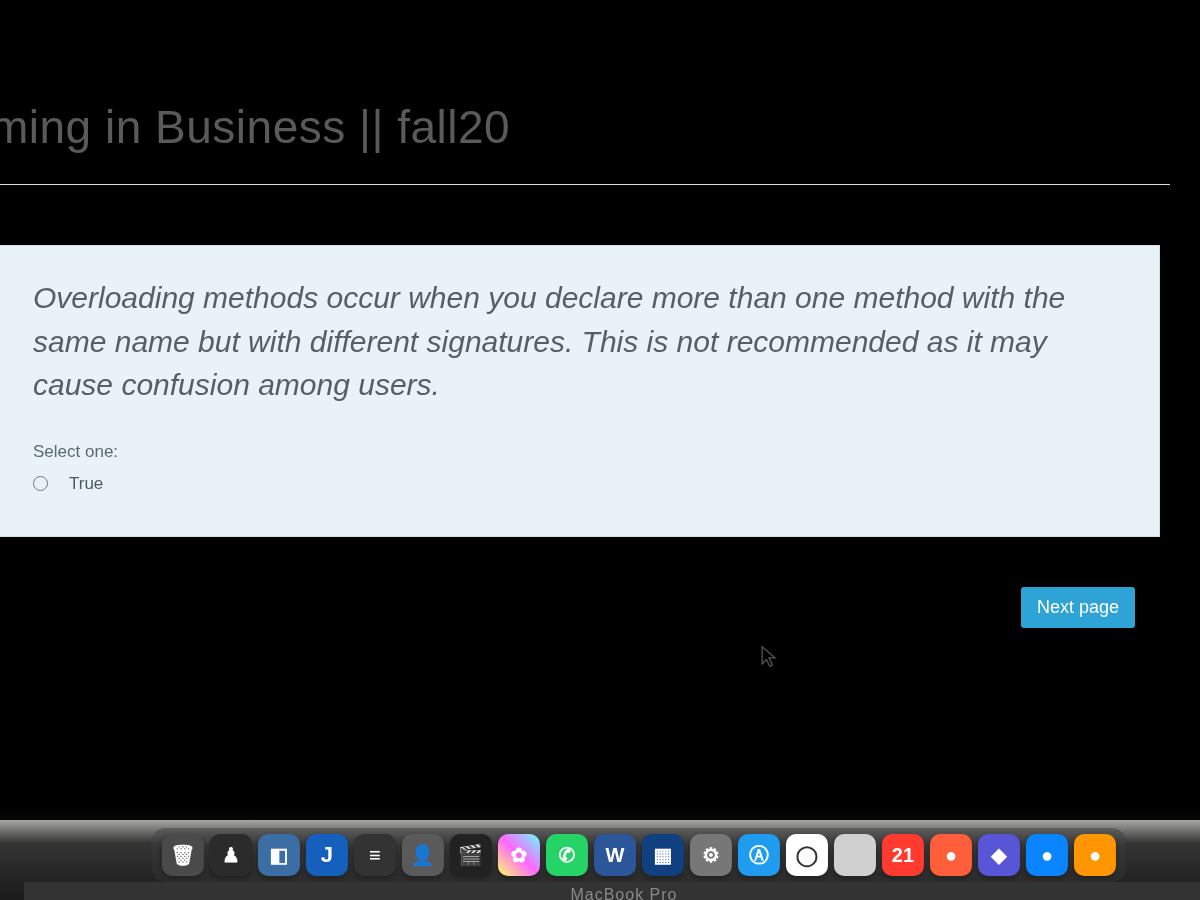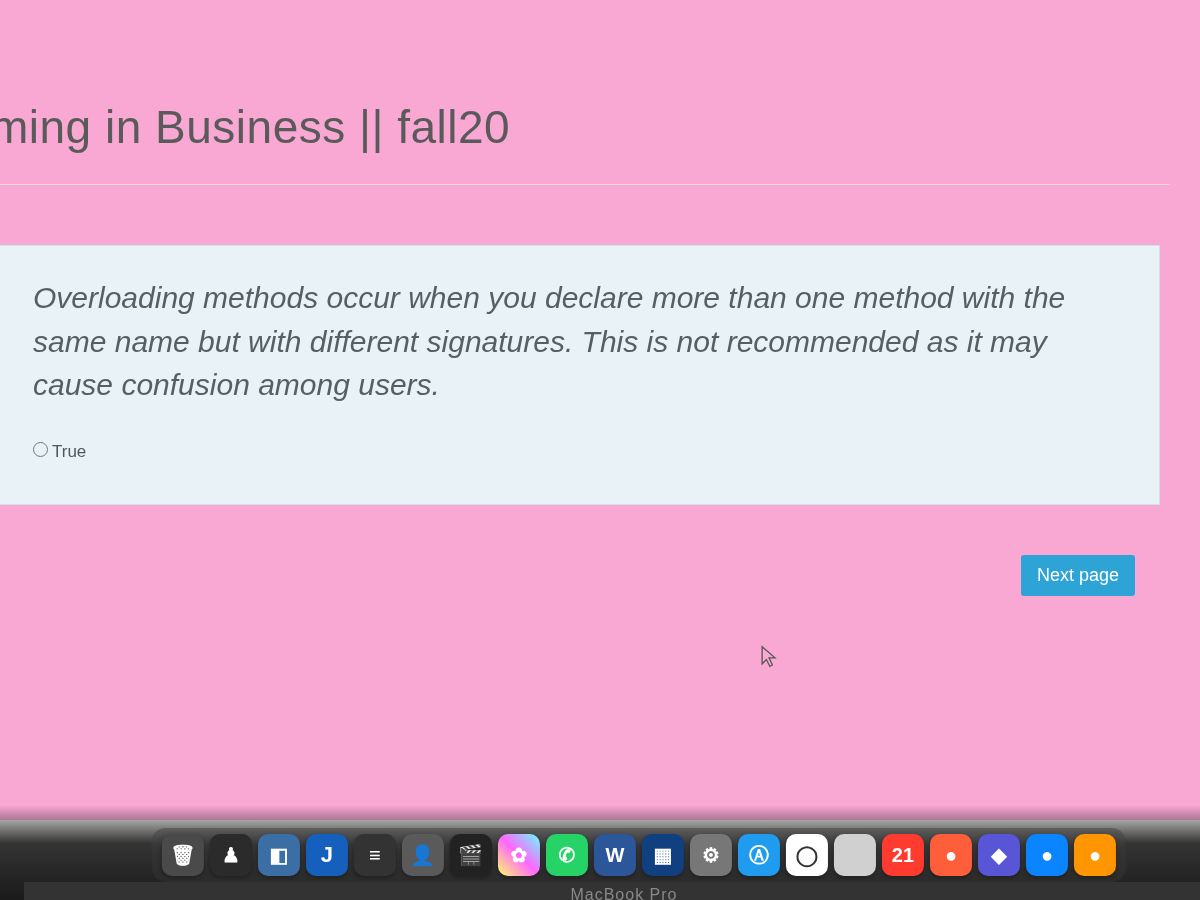--- a/index.html
+++ b/index.html
@@ -5,21 +5,21 @@
     * { margin: 0; padding: 0; box-sizing: border-box; }
     body {
       font-family: "Segoe UI", "Helvetica Neue", Arial, sans-serif;
       background: #f0f0ee;
       width: 1200px;
       height: 900px;
       overflow: hidden;
       position: relative;
     }
     .page {
-      background: #f9a8d4;
+      background: #000000;
       width: 100%;
       min-height: 820px;
       padding: 0;
     }
     .course-title {
       font-size: 46px;
       font-weight: 300;
       color: #5a5a5a;
       padding: 100px 0 30px 0;
       margin-left: -10px;
@@ -46,21 +46,22 @@
       margin-bottom: 35px;
     }
     .select-label {
       font-size: 17px;
       color: #5a6a70;
       margin-bottom: 12px;
       font-weight: 400;
     }
     .option-row {
       display: flex;
-      gap: 4px;
+      align-items: center;
+      gap: 21px;
       margin-bottom: 12px;
       cursor: pointer;
     }
     .radio {
       width: 15px;
       height: 15px;
       border: 1.5px solid #6a7a80;
       border-radius: 50%;
       background: transparent;
       flex-shrink: 0;
@@ -145,20 +146,21 @@
 </head>
 <body>
 
 <div class="page">
   <h1 class="course-title">ming in Business || fall20</h1>
   <hr class="divider">
 
   <div class="question-card">
     <p class="question-text">Overloading methods occur when you declare more than one method with the same name but with different signatures. This is not recommended as it may cause confusion among users.</p>
 
+    <div class="select-label">Select one:</div>
 
     <label class="option-row">
       <span class="radio"></span>
       <span class="option-label">True</span>
     </label>
 
   </div>
 
   <div class="nav-row">
     <button class="next-btn">Next page</button>

